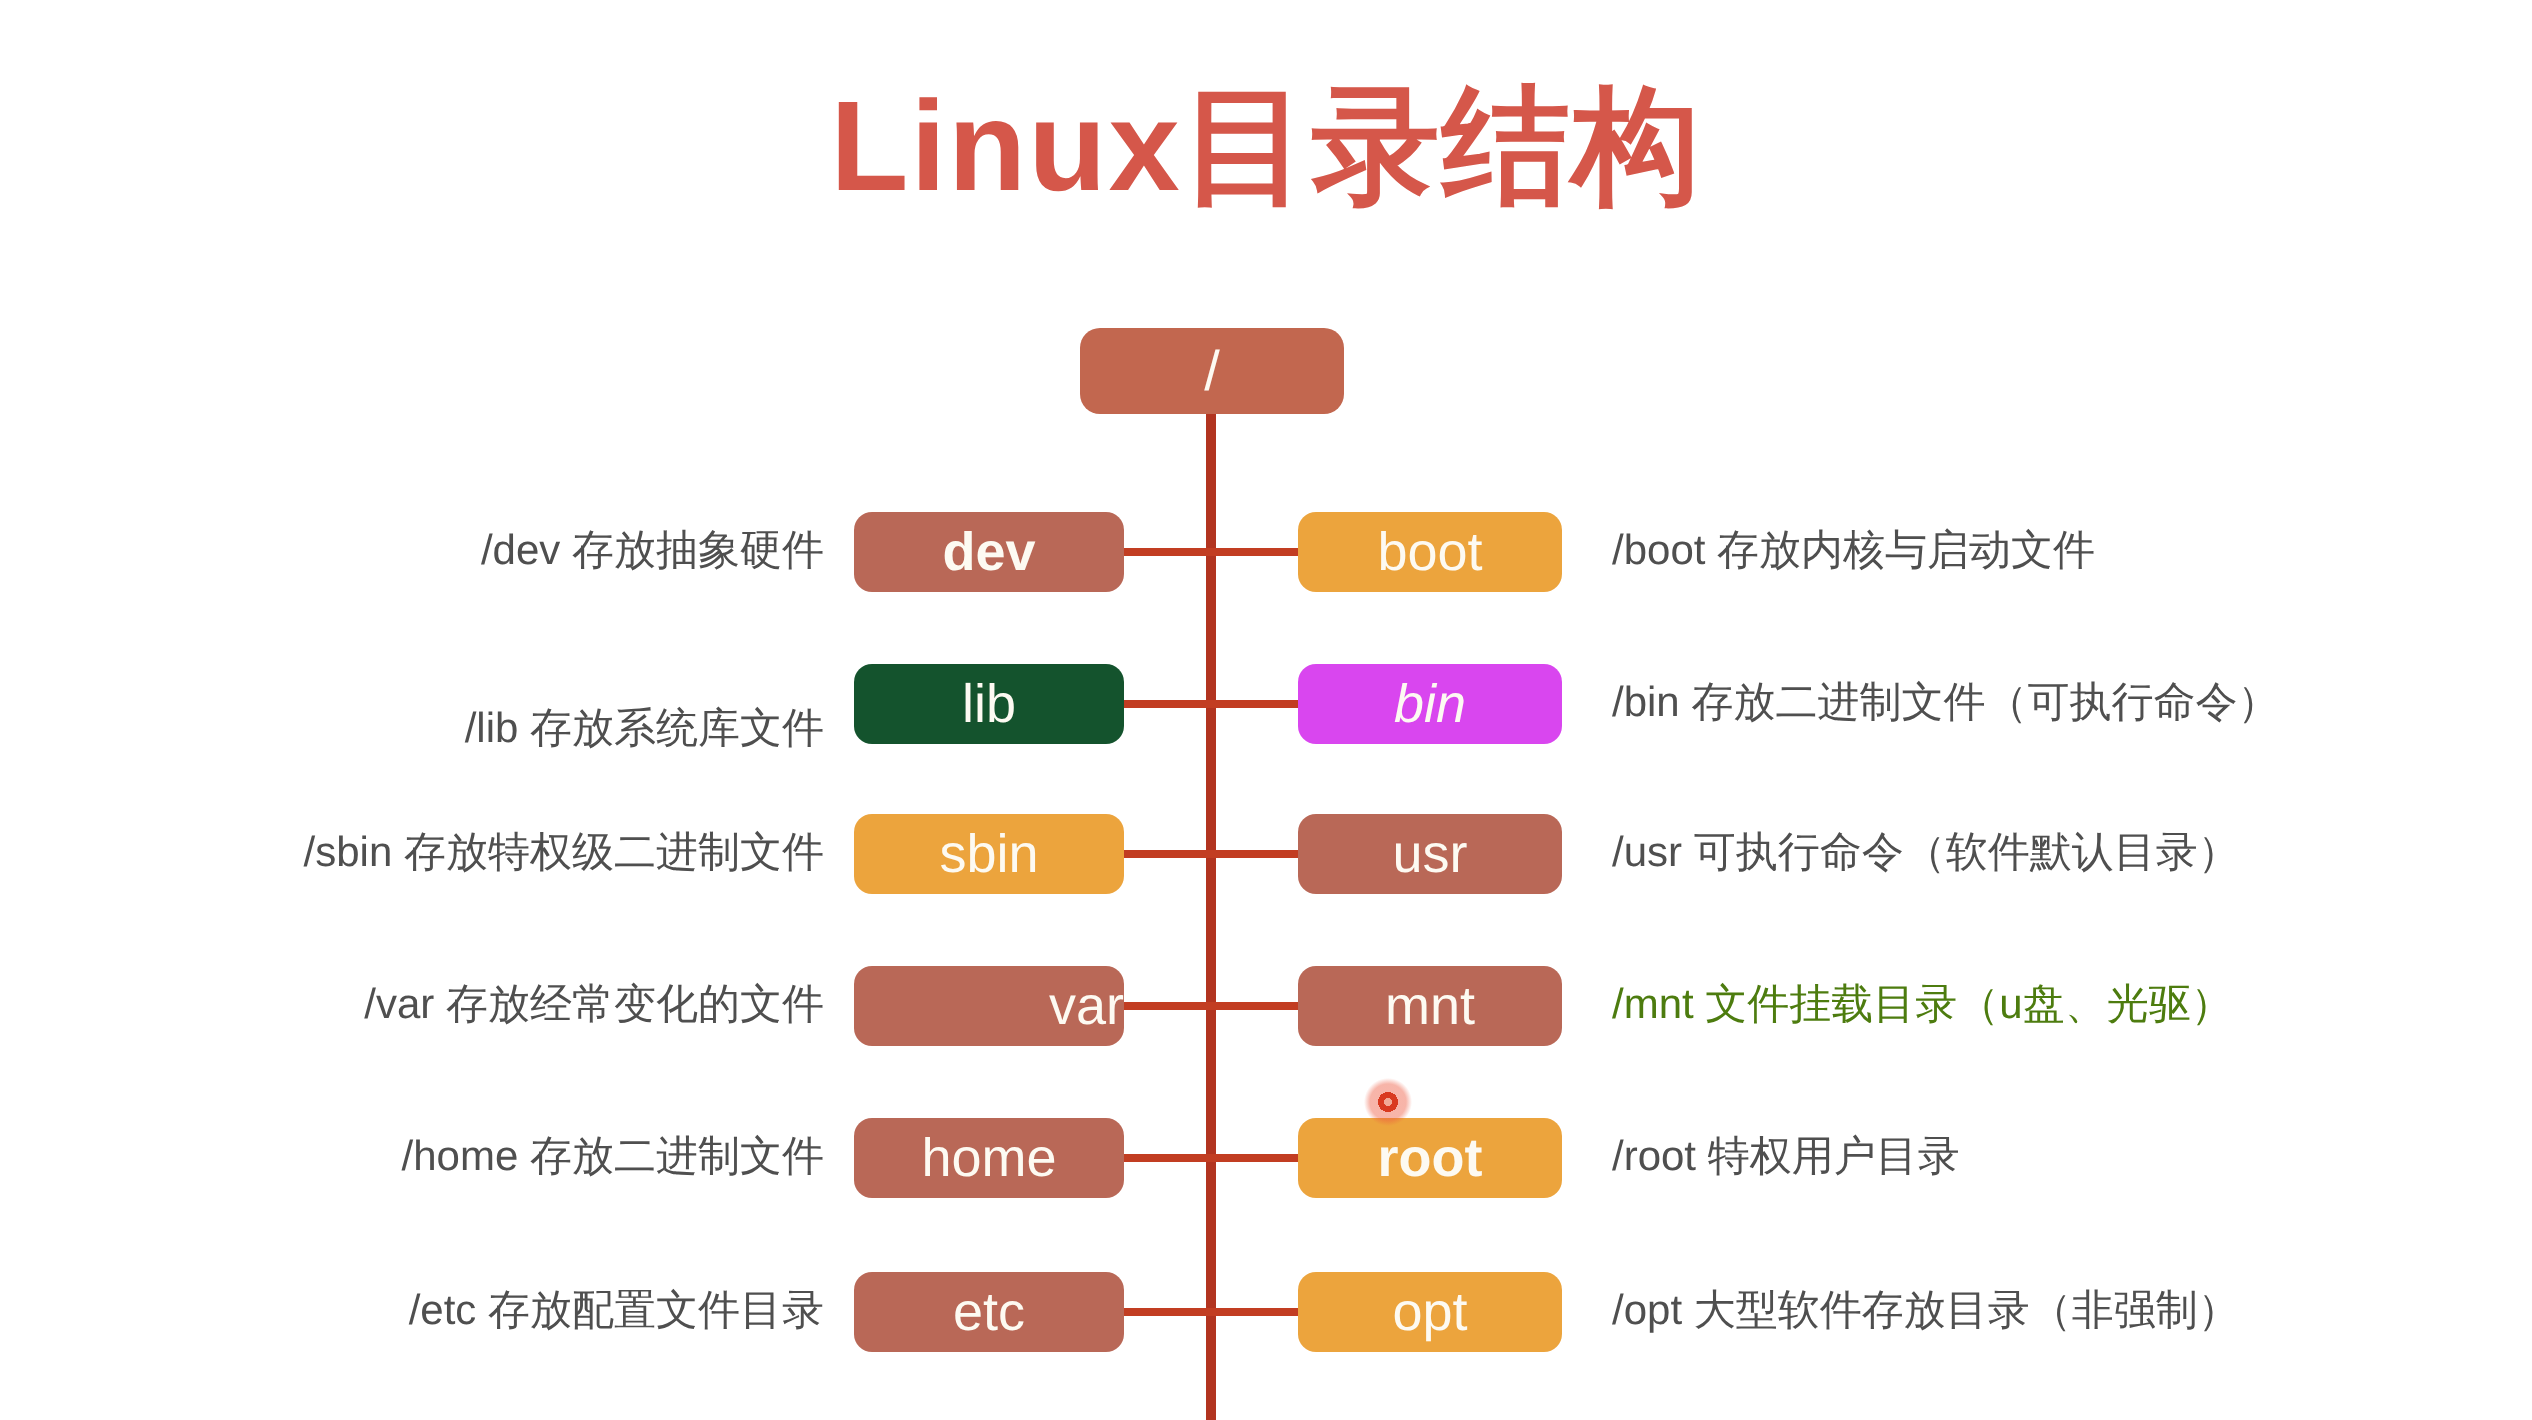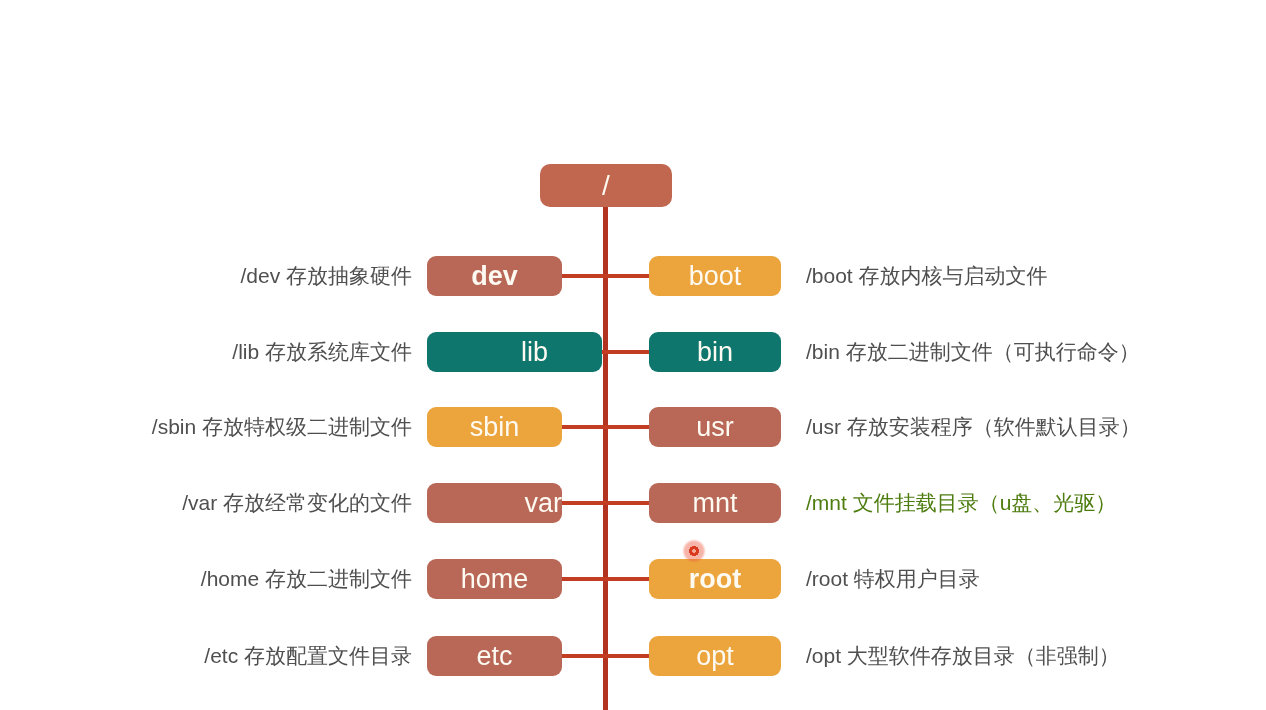--- a/index.html
+++ b/index.html
@@ -94,20 +94,21 @@
       rgba(238, 90, 64, 0.45) 5px 9px,
       rgba(238, 90, 64, 0) 12px);
     pointer-events: none;
   }
 </style>
 </head>
 <body>
 
 <div class="canvas">
 
+  <h1 class="title" style="color: rgb(213, 87, 74);">Linux目录结构</h1>
 
   <div class="vline" style="background-color: rgb(178, 52, 32);"></div>
 
   <div class="rootnode" style="background-color: rgb(194, 103, 79);">
     <span style="color: rgb(253, 250, 242);">/</span>
   </div>
 
   <div class="row r1">
     <div class="hline" style="background-color: rgb(194, 61, 34);"></div>
     <div class="desc ldesc" style="color: rgb(79, 79, 79);">/dev 存放抽象硬件</div>
@@ -115,40 +116,40 @@
       <span style="color: rgb(253, 250, 242);">dev</span>
     </div>
     <div class="node rbox" style="background-color: rgb(236, 164, 61);">
       <span style="color: rgb(253, 250, 242);">boot</span>
     </div>
     <div class="desc rdesc" style="color: rgb(79, 79, 79);">/boot 存放内核与启动文件</div>
   </div>
 
   <div class="row r2">
     <div class="hline" style="background-color: rgb(194, 61, 34);"></div>
-    <div class="desc ldesc" style="color: rgb(79, 79, 79);">/lib 存放系统库文件</div>
-    <div class="node lbox" style="background-color: #0f766e; padding-left: 40px;">
+    <div class="desc ldesc" style="color: rgb(79, 79, 79); margin-top: 13px;">/lib 存放系统库文件</div>
+    <div class="node lbox" style="background-color: #14532d;">
       <span style="color: rgb(253, 250, 242);">lib</span>
     </div>
-    <div class="node rbox" style="background-color: #0f766e;">
+    <div class="node rbox" style="background-color: #d946ef; font-style: italic;">
       <span style="color: rgb(253, 250, 242);">bin</span>
     </div>
     <div class="desc rdesc" style="color: rgb(79, 79, 79);">/bin 存放二进制文件（可执行命令）</div>
   </div>
 
   <div class="row r3">
     <div class="hline" style="background-color: rgb(194, 61, 34);"></div>
     <div class="desc ldesc" style="color: rgb(79, 79, 79);">/sbin 存放特权级二进制文件</div>
     <div class="node lbox" style="background-color: rgb(236, 164, 61);">
       <span style="color: rgb(253, 250, 242);">sbin</span>
     </div>
     <div class="node rbox" style="background-color: rgb(185, 104, 87); justify-content: center;">
       <span style="color: rgb(253, 250, 242);">usr</span>
     </div>
-    <div class="desc rdesc" style="color: rgb(79, 79, 79);">/usr 存放安装程序（软件默认目录）</div>
+    <div class="desc rdesc" style="color: rgb(79, 79, 79);">/usr 可执行命令（软件默认目录）</div>
   </div>
 
   <div class="row r4">
     <div class="hline" style="background-color: rgb(194, 61, 34);"></div>
     <div class="desc ldesc" style="color: rgb(79, 79, 79);">/var 存放经常变化的文件</div>
     <div class="node lbox" style="background-color: rgb(185, 104, 87); justify-content: flex-end;">
       <span style="color: rgb(253, 250, 242);">var</span>
     </div>
     <div class="node rbox" style="background-color: rgb(185, 104, 87);">
       <span style="color: rgb(253, 250, 242);">mnt</span>

